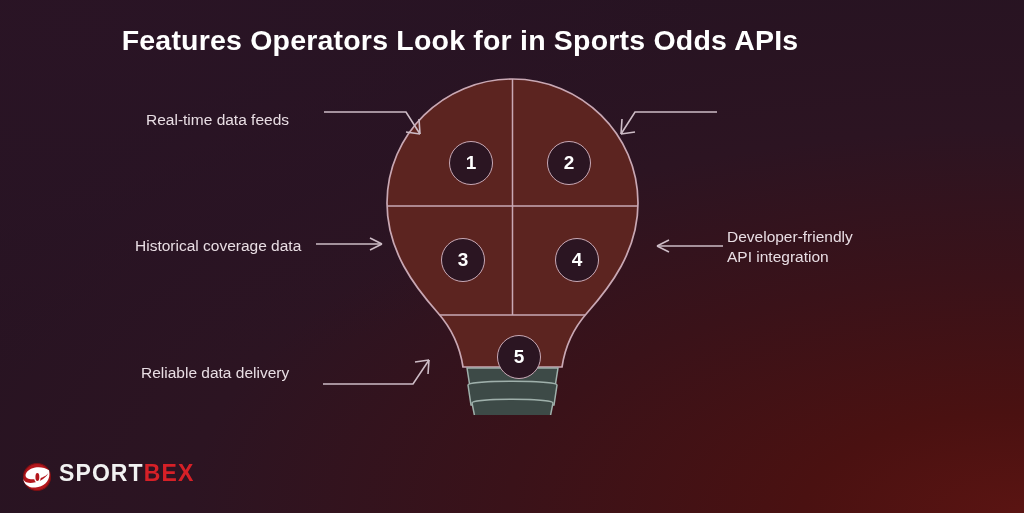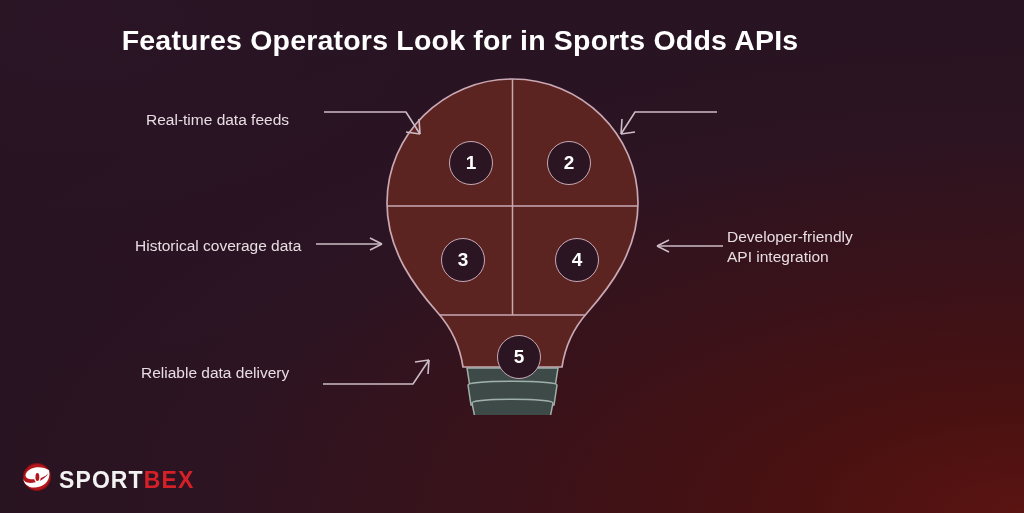--- a/index.html
+++ b/index.html
@@ -90,21 +90,21 @@
   .a4 { left: 617px; top: 108px; }
   .a5 { left: 655px; top: 236px; }
   .arrow-line { stroke: #cdbcc6; stroke-width: 1.6; fill: none; }
 
   
   .logo {
     position: absolute;
     left: 22px;
     top: 462px;
     display: flex;
-    align-items: flex-end;
+    align-items: flex-start;
     z-index: 6;
   }
   .logo-mark { width: 30px; height: 30px; margin-right: 7px; }
   .logo-text {
     font-size: 23px;
     font-weight: bold;
     letter-spacing: 1.1px;
     line-height: 1;
   }
   .logo-sport { color: #f2f2f2; }

